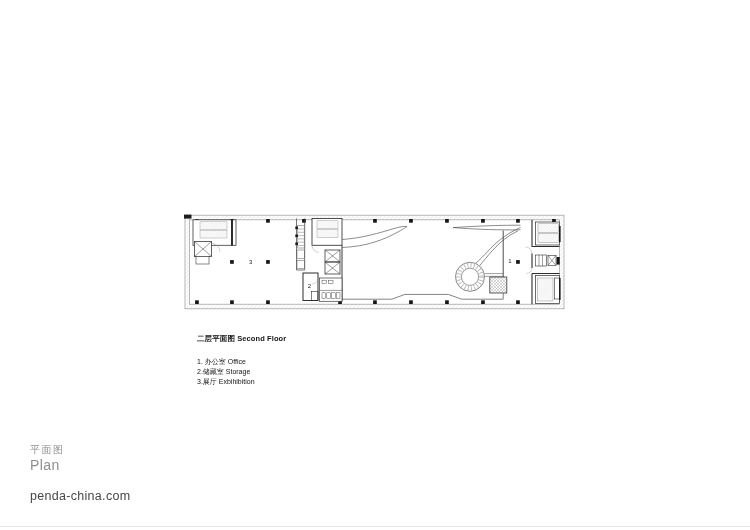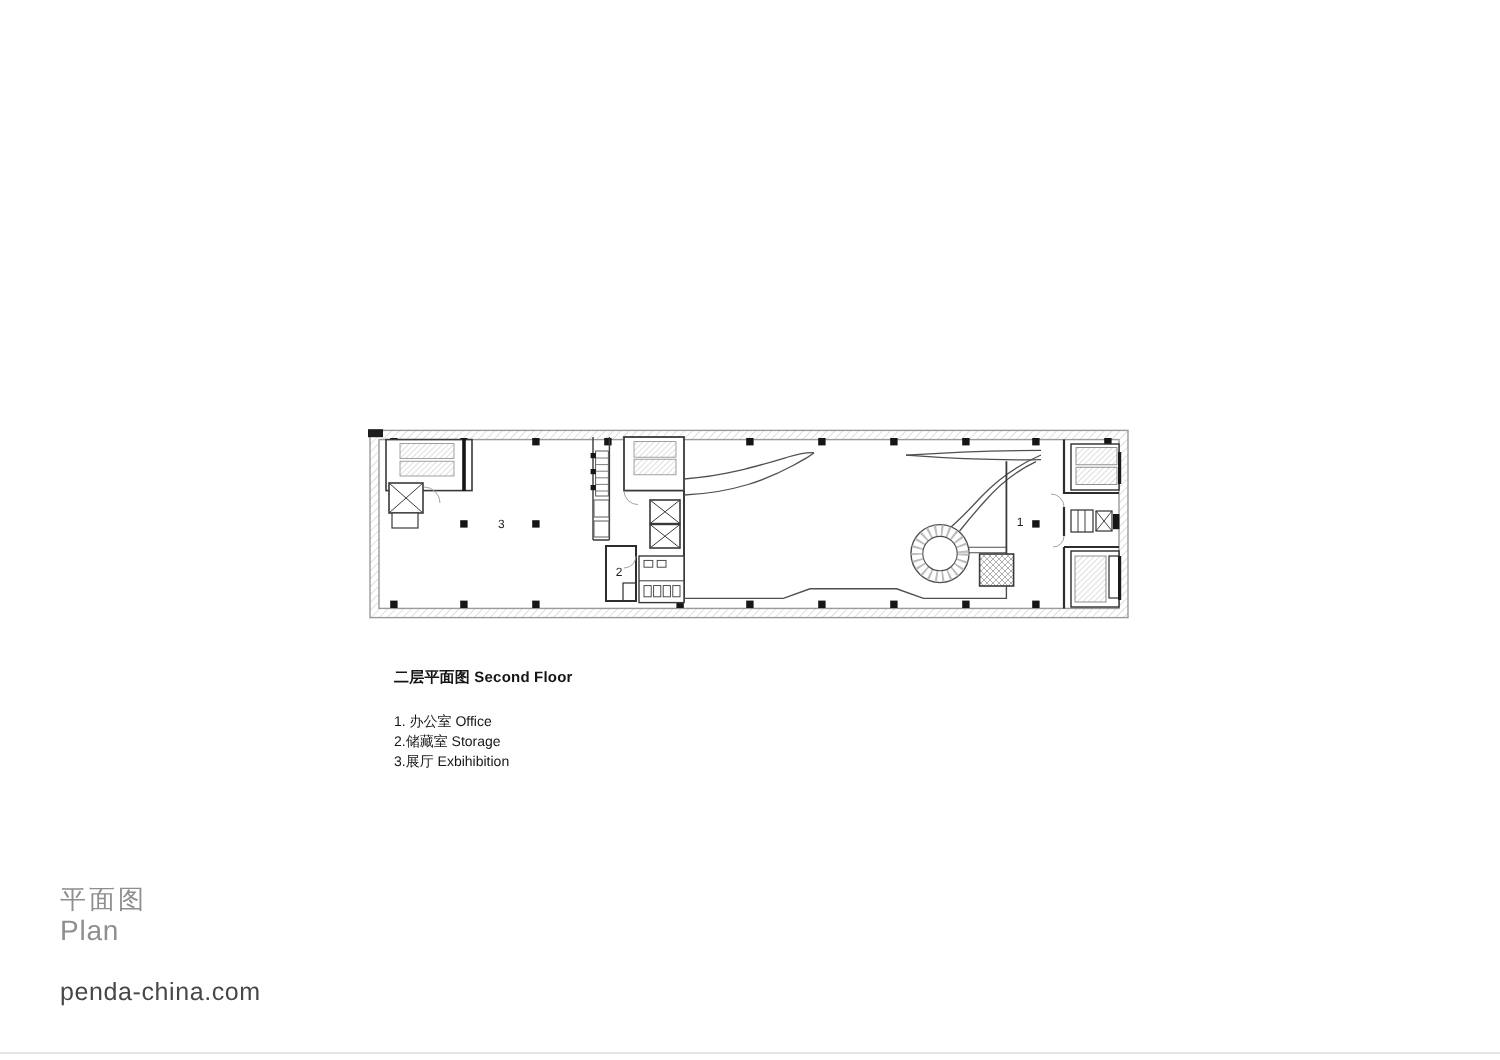--- a/index.html
+++ b/index.html
@@ -4,21 +4,21 @@
 <style>
   html,body{margin:0;padding:0;background:#ffffff;}
   body{font-family:"Liberation Sans","DejaVu Sans",sans-serif;}
   .page{position:relative;width:750px;height:530px;background:#ffffff;overflow:hidden;}
   .plan-svg{position:absolute;left:183px;top:212px;width:384px;height:100px;}
   .caption{position:absolute;left:197px;top:334px;color:#161616;}
   .caption-title{font-size:7.5px;font-weight:700;letter-spacing:.1px;white-space:nowrap;}
   .caption-items{margin-top:13px;}
   .caption-item{font-size:7px;line-height:10px;white-space:nowrap;}
   .footer{position:absolute;left:30px;top:443px;}
-  .footer-cn{font-size:13px;color:#8f8f8f;letter-spacing:1.5px;line-height:13px;}
+  .footer-cn{font-size:10px;color:#8f8f8f;letter-spacing:1.5px;line-height:13px;}
   .footer-en{font-size:14px;color:#8f8f8f;letter-spacing:.4px;line-height:14px;margin-top:2px;}
   .site{position:absolute;left:30px;top:489px;font-size:12.5px;color:#474747;letter-spacing:.3px;}
   .bottom-rule{position:absolute;left:0;top:526px;width:750px;height:1px;background:#e6e6e6;}
   text{font-family:"Liberation Sans","DejaVu Sans",sans-serif;}
 </style>
 </head>
 <body>
 
 <div class="page">
 

